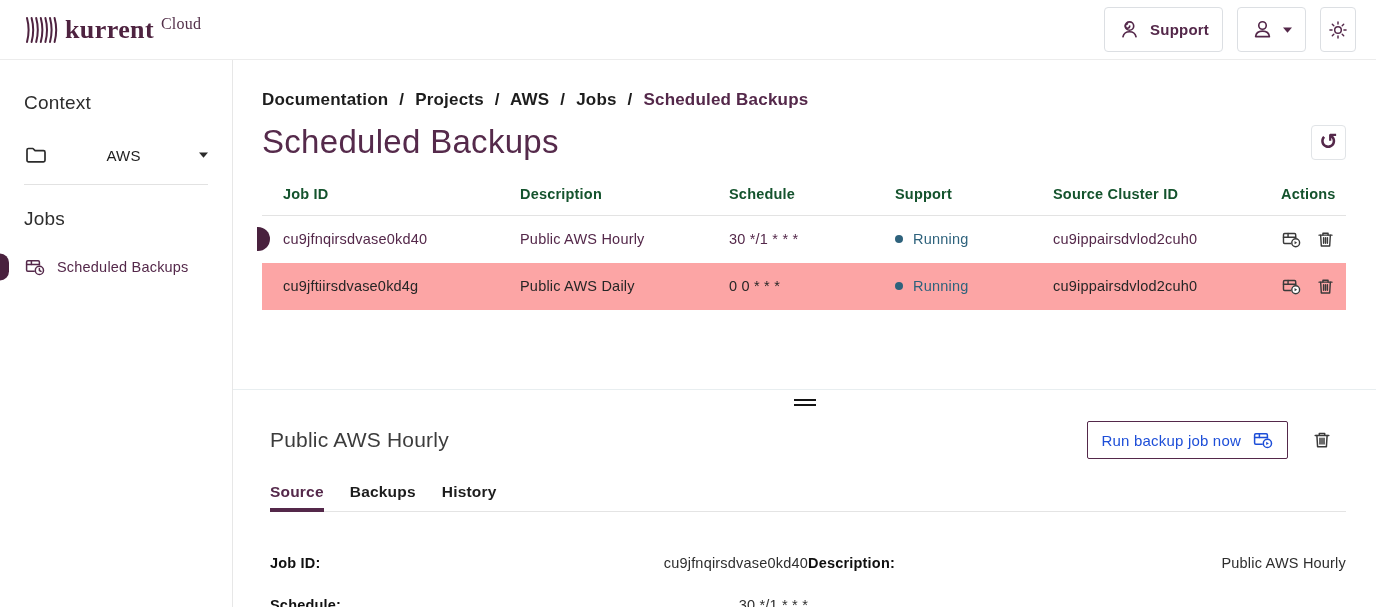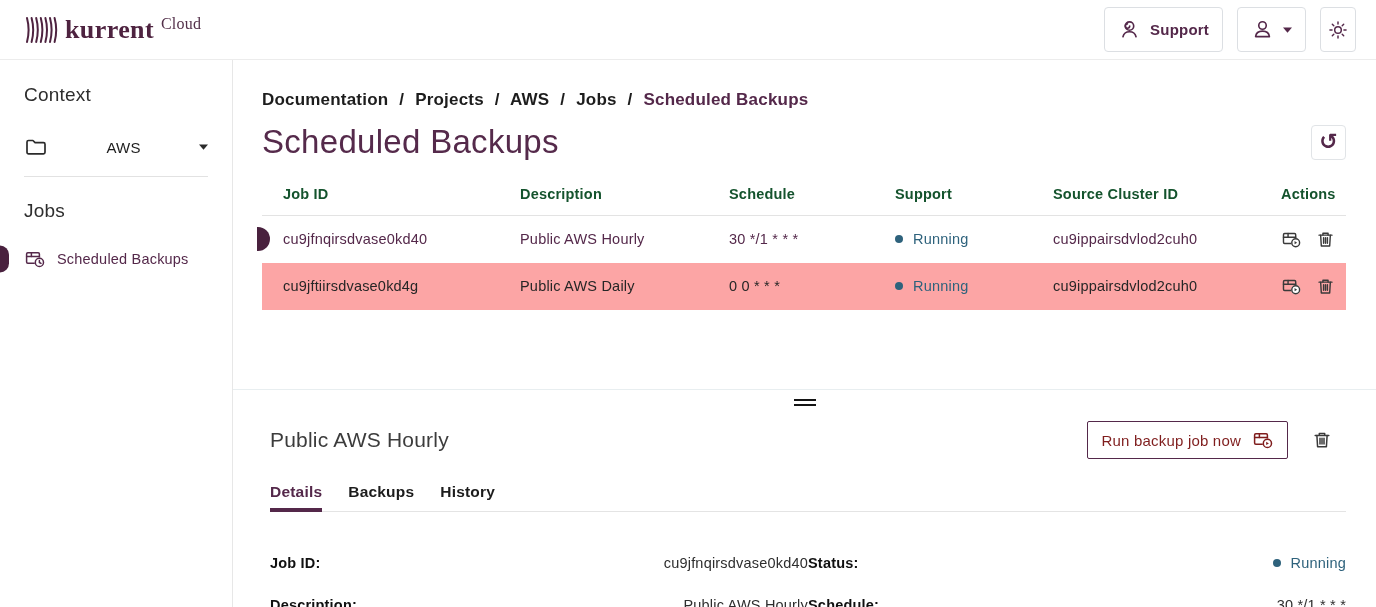--- a/index.html
+++ b/index.html
@@ -24,21 +24,21 @@
   .hbtn {
     display:flex; align-items:center; gap:9px; height:45px; background:#fff;
     border:1px solid #dcdfe3; border-radius:4px; color:#54284a; cursor:pointer;
     font-size:15px; font-weight:600; padding:0 13px;
   }
   .hbtn.icon-only { width:36px; padding:0; justify-content:center; }
   .caret { color:#54284a; }
 
   
   .sidebar {
-    position:fixed; top:48px; left:0; bottom:0; width:233px; background:#fff;
+    position:fixed; top:56px; left:0; bottom:0; width:233px; background:#fff;
     border-right:1px solid #e7e7e7; padding:36px 24px 0 24px;
   }
   .side-heading { font-size:19px; color:#2e2e2e; font-weight:400; }
   .context-row {
     margin:30px 0 0; display:flex; align-items:center; justify-content:space-between;
     color:#222; cursor:pointer;
   }
   .context-label { font-size:15px; color:#1e1e1e; }
   .context-row .caret { color:#2b2b2b; }
   .project-row {
@@ -98,21 +98,21 @@
     justify-content:center; cursor:row-resize;
   }
   .grip { width:22px; height:7px; border-top:2.5px solid #141414; border-bottom:2.5px solid #141414; }
 
   
   .bottom-pane { padding:6px 30px 0 37px; }
   .detail-header { display:flex; align-items:center; justify-content:space-between; }
   .detail-title { margin:0; font-size:21px; font-weight:400; color:#3c3c3c; }
   .detail-header-right { display:flex; align-items:center; gap:24px; }
   .run-btn {
-    display:flex; align-items:center; gap:11px; background:#fff; color:#7f1d1d;
+    display:flex; align-items:center; gap:11px; background:#fff; color:#1d4ed8;
     border:1.5px solid #54284a; border-radius:2px; font-size:15px; padding:7px 13px; cursor:pointer;justify-content:space-between;
   }
   .trash-btn-lg { margin-right:14px; }
   .tabs { display:flex; gap:26px; margin-top:24px; border-bottom:1px solid #e4e4e4; }
   .tab { position:relative; font-size:15.5px; font-weight:700; color:#1c1c1c; padding-bottom:10px; cursor:pointer; }
   .tab.active { color:#54284a; }
   .tab.active::after {
     content:""; position:absolute; left:0; right:0; bottom:-1px; height:4px; background:#54284a;
   }
   .detail-grid { display:grid; grid-template-columns:1fr 1fr; margin-top:43px; row-gap:26px; }
@@ -354,36 +354,29 @@
             <path d="M3.2 5.4h13.6"></path>
               <path d="M7.3 5.2V3.4h5.4v1.8"></path>
             <path d="M4.9 5.6l.7 11.2h8.8l.7-11.2"></path>
             <path d="M8 8.2v5.8M10 8.2v5.8M12 8.2v5.8"></path>
           </svg>
         </button>
       </div>
     </div>
 
     <div class="tabs">
-      <span class="tab active">Details</span>
+      <span class="tab active">Source</span>
       <span class="tab">Backups</span>
       <span class="tab">History</span>
     </div>
 
     <div class="detail-grid">
       <div class="field">
         <span class="field-label">Job ID:</span>
         <span class="field-value">cu9jfnqirsdvase0kd40</span>
-      </div>
-      <div class="field">
-        <span class="field-label">Status:</span>
-        <span class="field-value status">
-          <span class="status-dot"></span>
-          <span>Running</span>
-        </span>
       </div>
       <div class="field">
         <span class="field-label">Description:</span>
         <span class="field-value">Public AWS Hourly</span>
       </div>
       <div class="field">
         <span class="field-label">Schedule:</span>
         <span class="field-value">30 */1 * * *</span>
       </div>
     </div>

